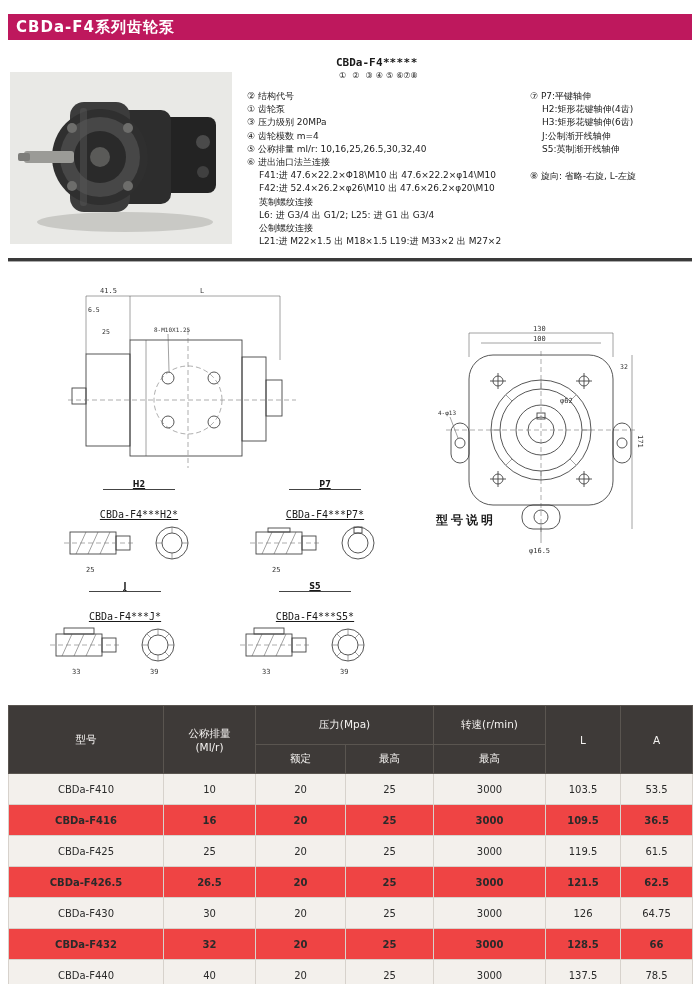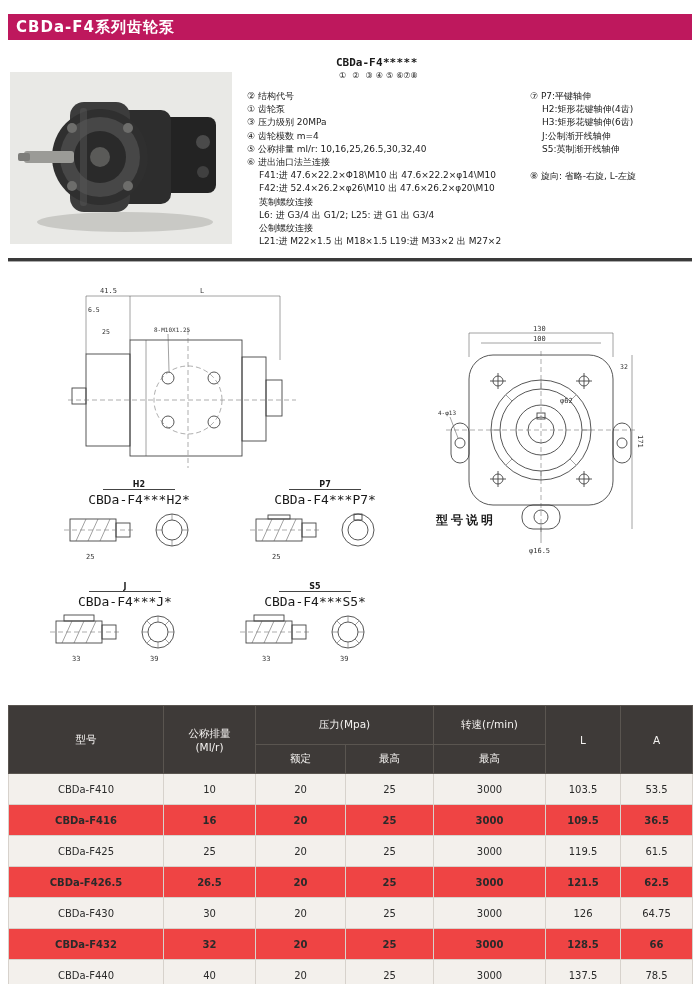--- a/index.html
+++ b/index.html
@@ -30,25 +30,25 @@
   .drawing{position:absolute;}
   .drawings svg{display:block;}
   .drawings svg text{font-family:"DejaVu Sans Mono","Liberation Mono",monospace;fill:#333;}
   .lw{stroke:#444;fill:none;stroke-width:0.9;}
   .thin{stroke:#555;fill:none;stroke-width:0.55;}
   .cl{stroke:#777;fill:none;stroke-width:0.6;stroke-dasharray:5 3;}
 
   .drawing-caption{position:absolute;left:436px;top:244px;width:210px;text-align:left;
        font-size:12px;font-weight:bold;letter-spacing:3px;}
 
-  .detail{position:absolute;width:150px;}
+  .detail{position:absolute;width:150px;text-decoration:underline;}
   .detail-title{text-align:center;font-size:8px;font-weight:bold;width:72px;margin:0 auto;
        border-bottom:1px solid #444;}
-  .detail-code{text-align:center;font-size:13px;
-       font-family:"DejaVu Sans Mono","Liberation Mono",monospace;margin-top:2px;}
+  .detail-code{text-align:center;font-size:10px;
+       font-family:"DejaVu Sans Mono","Liberation Mono",monospace;margin-top:19px;}
 
   table.spec-table{position:absolute;left:8px;top:705px;width:684px;border-collapse:collapse;
        table-layout:fixed;}
   .spec-table th{background:#3e3a38;color:#f5f3f1;font-weight:normal;font-size:10.5px;
        border:1px solid #5a5550;padding:0 2px;}
   .spec-table tr.h1 th{height:38px;}
   .spec-table tr.h2 th{height:28px;}
   .spec-table td{font-size:10px;text-align:center;height:28px;border:1px solid #d7d2cc;color:#2a2a2a;}
   tr.row-light td{background:#f3f0ec;}
   tr.row-dark td{background:#ef4444;font-weight:bold;}

